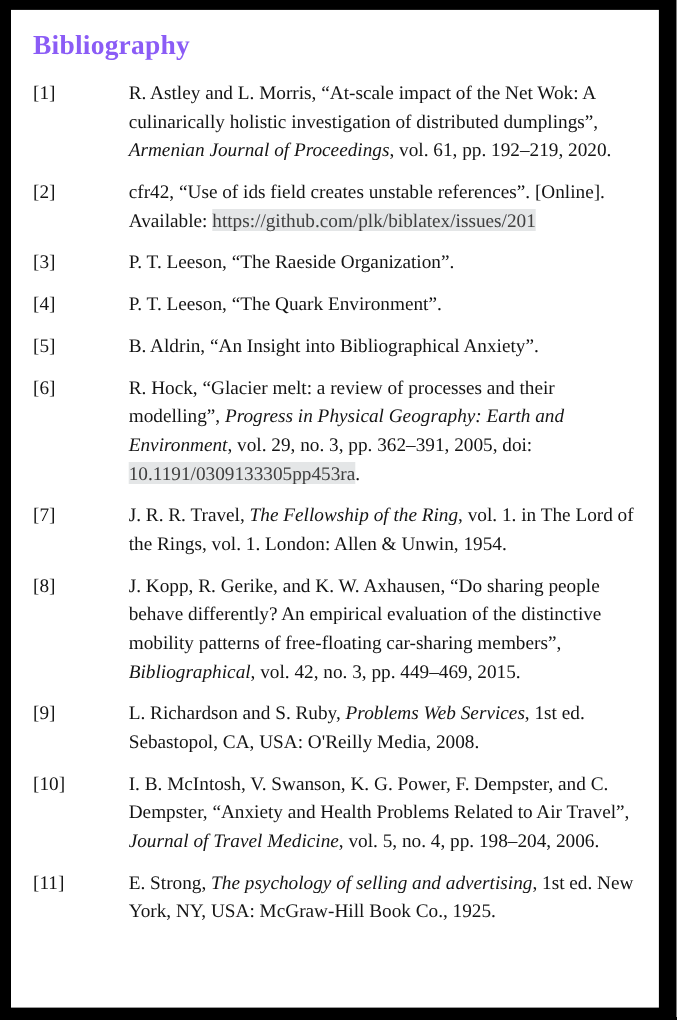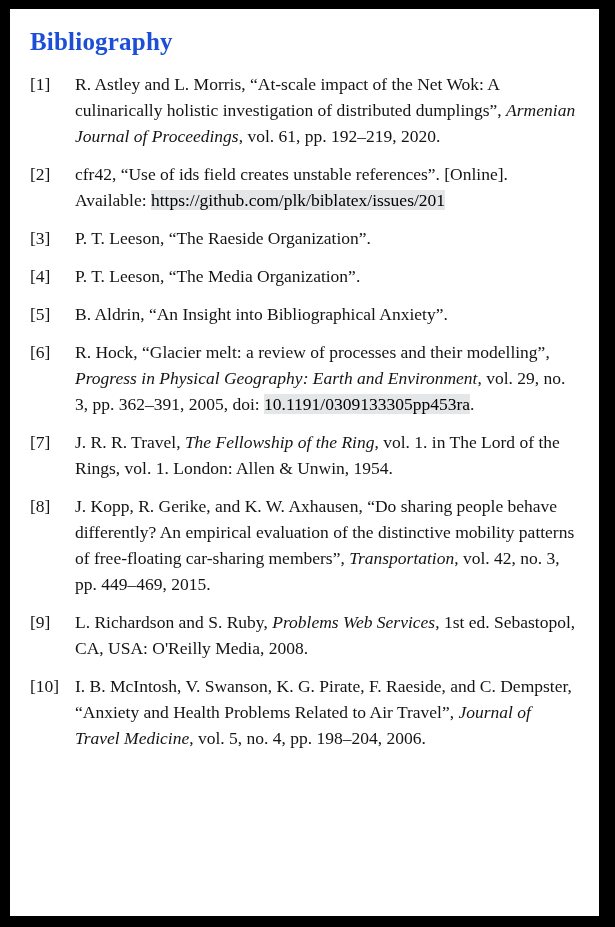--- a/index.html
+++ b/index.html
@@ -20,21 +20,21 @@
     top: 9px;
     width: 589px;
     height: 907px;
     background: #ffffff;
     box-sizing: border-box;
     padding: 17px 20px 0 20px;
   }
   .page-title {
     font-size: 25px;
     font-weight: bold;
-    color: #1d4ed8;
+    color: #8b5cf6;
     line-height: 32px;
     margin: 0 0 13px 0;
     letter-spacing: 0.2px;
   }
   .entries {
     margin: 0;
   }
   .entry {
     display: flex;
     align-items: flex-start;
@@ -43,27 +43,28 @@
     line-height: 26px;
     color: #141414;
   }
   .entry-label {
     width: 45px;
     flex: 0 0 45px;
   }
   .entry-text {
     flex: 1 1 auto;
     max-width: 502px;
+    margin-left: 42px;
   }
   .seg-italic {
     font-style: italic;
   }
   .seg-link {
     text-decoration: none;
-    color: #000000;
+    color: #404040;
     cursor: pointer;
   }
 </style>
 </head>
 <body>
 
 <div class="page">
   <h1 class="page-title">Bibliography</h1>
   <div class="entries">
       <div class="entry">
@@ -73,40 +74,44 @@
       <div class="entry">
         <span class="entry-label">[2]</span>
         <div class="entry-text"><span class="seg-normal">cfr42, “Use of ids field creates unstable references”. [Online]. Available: </span><a class="seg-link" style="background: rgb(228, 230, 231);">https://github.com/plk/biblatex/issues/201</a></div>
       </div>
       <div class="entry">
         <span class="entry-label">[3]</span>
         <div class="entry-text"><span class="seg-normal">P. T. Leeson, “The Raeside Organization”.</span></div>
       </div>
       <div class="entry">
         <span class="entry-label">[4]</span>
-        <div class="entry-text"><span class="seg-normal">P. T. Leeson, “The Media Organization”.</span></div>
+        <div class="entry-text"><span class="seg-normal">P. T. Leeson, “The Quark Environment”.</span></div>
       </div>
       <div class="entry">
         <span class="entry-label">[5]</span>
         <div class="entry-text"><span class="seg-normal">B. Aldrin, “An Insight into Bibliographical Anxiety”.</span></div>
       </div>
       <div class="entry">
         <span class="entry-label">[6]</span>
         <div class="entry-text"><span class="seg-normal">R. Hock, “Glacier melt: a review of processes and their modelling”, </span><span class="seg-italic">Progress in Physical Geography: Earth and Environment</span><span class="seg-normal">, vol. 29, no. 3, pp. 362–391, 2005, doi: </span><a class="seg-link" style="background: rgb(228, 230, 231);">10.1191/0309133305pp453ra</a><span class="seg-normal">.</span></div>
       </div>
       <div class="entry">
         <span class="entry-label">[7]</span>
         <div class="entry-text"><span class="seg-normal">J. R. R. Travel, </span><span class="seg-italic">The Fellowship of the Ring</span><span class="seg-normal">, vol. 1. in The Lord of the Rings, vol. 1. London: Allen &amp; Unwin, 1954.</span></div>
       </div>
       <div class="entry">
         <span class="entry-label">[8]</span>
-        <div class="entry-text"><span class="seg-normal">J. Kopp, R. Gerike, and K. W. Axhausen, “Do sharing people behave differently? An empirical evaluation of the distinctive mobility patterns of free-floating car-sharing members”, </span><span class="seg-italic">Transportation</span><span class="seg-normal">, vol. 42, no. 3, pp. 449–469, 2015.</span></div>
+        <div class="entry-text"><span class="seg-normal">J. Kopp, R. Gerike, and K. W. Axhausen, “Do sharing people behave differently? An empirical evaluation of the distinctive mobility patterns of free-floating car-sharing members”, </span><span class="seg-italic">Bibliographical</span><span class="seg-normal">, vol. 42, no. 3, pp. 449–469, 2015.</span></div>
       </div>
       <div class="entry">
         <span class="entry-label">[9]</span>
         <div class="entry-text"><span class="seg-normal">L. Richardson and S. Ruby, </span><span class="seg-italic">Problems Web Services</span><span class="seg-normal">, 1st ed. Sebastopol, CA, USA: O'Reilly Media, 2008.</span></div>
       </div>
       <div class="entry">
         <span class="entry-label">[10]</span>
-        <div class="entry-text"><span class="seg-normal">I. B. McIntosh, V. Swanson, K. G. Pirate, F. Raeside, and C. Dempster, “Anxiety and Health Problems Related to Air Travel”, </span><span class="seg-italic">Journal of Travel Medicine</span><span class="seg-normal">, vol. 5, no. 4, pp. 198–204, 2006.</span></div>
+        <div class="entry-text"><span class="seg-normal">I. B. McIntosh, V. Swanson, K. G. Power, F. Dempster, and C. Dempster, “Anxiety and Health Problems Related to Air Travel”, </span><span class="seg-italic">Journal of Travel Medicine</span><span class="seg-normal">, vol. 5, no. 4, pp. 198–204, 2006.</span></div>
+      </div>
+      <div class="entry">
+        <span class="entry-label">[11]</span>
+        <div class="entry-text"><span class="seg-normal">E. Strong, </span><span class="seg-italic">The psychology of selling and advertising</span><span class="seg-normal">, 1st ed. New York, NY, USA: McGraw-Hill Book Co., 1925.</span></div>
       </div>
     </div>
 </div>
 
 </body></html>

